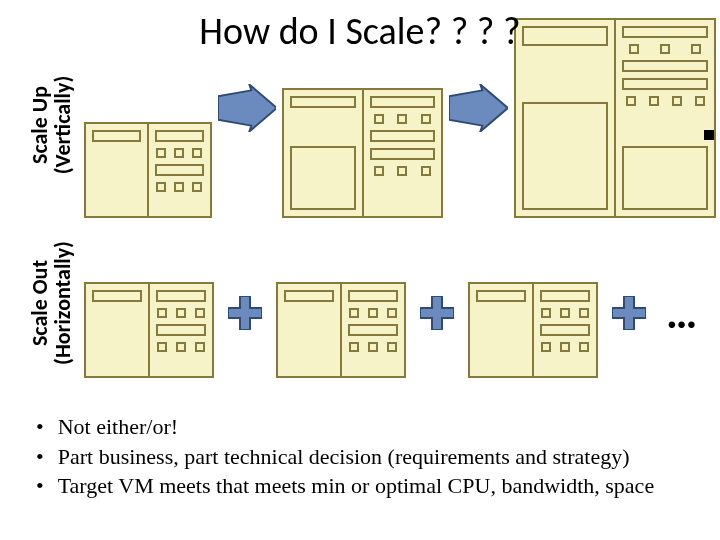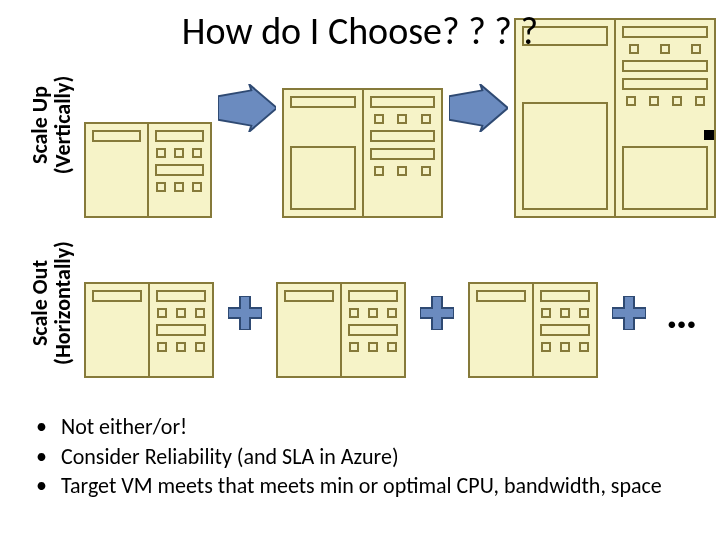--- a/index.html
+++ b/index.html
@@ -109,28 +109,28 @@
   }
 
   .bullets {
     position: absolute;
     left: 36px;
     right: 8px;
     top: 412px;
     font-size: 22px;
     line-height: 1.35;
   }
-  .bullets li { list-style: none; display: flex; }
+  .bullets li { list-style: none; display: flex; font-family: Liberation Serif, serif; }
   .bullets li::before { content: "•"; margin-right: 14px; }
 
 </style>
 </head>
 <body>
 
-<div class="title">How do I Choose? ? ? ?</div>
+<div class="title">How do I Scale? ? ? ?</div>
 
 <div class="axis-label axis-up">
   <span>Scale Up</span><br>
   <span>(Vertically)</span>
 </div>
 
 <div class="axis-label axis-out">
   <span>Scale Out</span><br>
   <span>(Horizontally)</span>
 </div>
@@ -298,18 +298,18 @@
   </div>
 
   <div class="ellipsis">…</div>
 </div>
 
 <ul class="bullets">
   <li>
       <span>Not either/or!</span>
     </li>
   <li>
-      <span>Consider Reliability (and SLA in Azure)</span>
+      <span>Part business, part technical decision (requirements and strategy)</span>
     </li>
   <li>
       <span>Target VM meets that meets min or optimal CPU, bandwidth, space</span>
     </li>
 </ul>
 
 </body></html>

